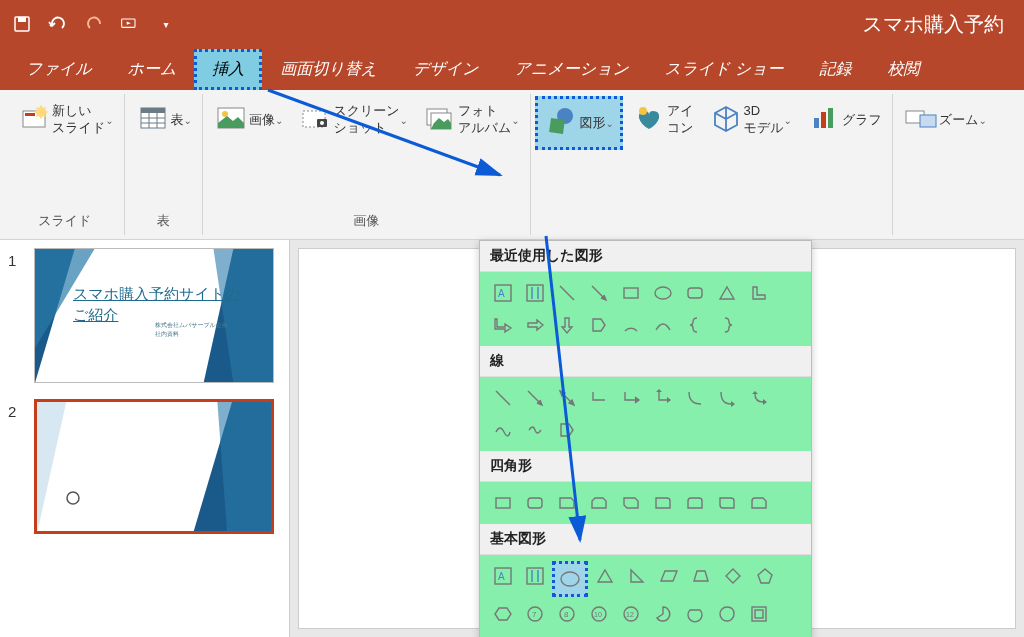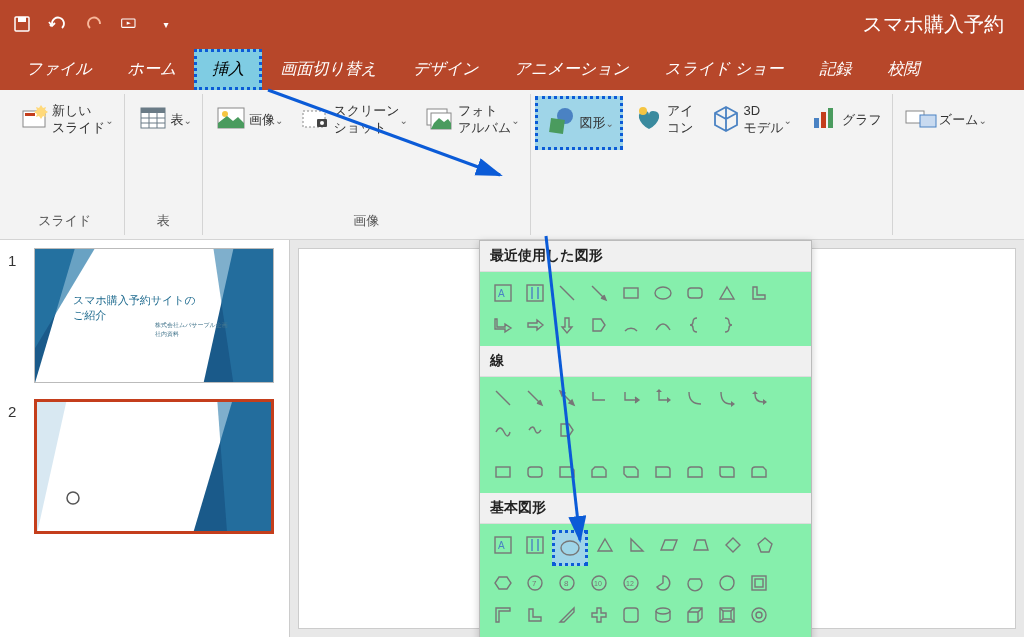--- a/index.html
+++ b/index.html
@@ -25,21 +25,21 @@
   .ribbon-btn.highlighted { background: #9fd5e8; border: 3px dotted #0b5bd7; }
   .ribbon-btn .dropdown-arrow { font-size: 10px; color: #666; }
   
   .workspace { display: flex; height: calc(637px - 48px - 42px - 150px); background: #e8e8e8; }
   .thumbnail-pane { width: 290px; background: #fff; border-right: 1px solid #ccc; padding: 8px; overflow: hidden; }
   .thumb-row { display: flex; gap: 8px; margin-bottom: 16px; }
   .thumb-num { font-size: 15px; color: #333; padding-top: 4px; width: 18px;}
   .thumb { width: 240px; height: 135px; border: 1px solid #bbb; background: #fff; position: relative; overflow: hidden; }
   .thumb.selected { border: 3px solid #c43e1c; }
   .thumb-bg { position: absolute; inset:0; }
-  .thumb-title { position: absolute; left: 38px; top: 44px; font-size: 11px; color: #1f6b8f; line-height:1.4; }
+  .thumb-title { position: absolute; left: 38px; top: 34px; font-size: 15px; color: #1f6b8f; line-height:1.4;text-decoration:underline; }
   .thumb-sub { position: absolute; left: 120px; top: 72px; font-size: 6px; color: #4a7a90; }
   .slide-area { flex: 1; background: #fff; border: 1px solid #ccc; margin: 8px; }
   
   .shapes-popup { position: absolute; left: 479px; top: 240px; width: 333px; background: #86efac; border: 1px solid #bbb; box-shadow: 0 2px 8px rgba(0,0,0,.2); }
   .shapes-section-label { background: #f0f0f0; padding: 6px 10px; font-size: 14px; color: #222; font-weight: bold; border-bottom: 1px solid #ddd; }
   .shapes-grid { display: flex; flex-wrap: wrap; padding: 6px 8px; gap: 2px; }
   .shape-cell { width: 30px; height: 30px; display: flex; align-items: center; justify-content: center; cursor: pointer; }
   .shape-cell.highlighted { background: #9fd5e8; border: 3px dotted #0b5bd7; width:36px; height:36px; }
   .shape-svg { stroke: #777; fill: none; stroke-width: 1.4; }
   
@@ -424,20 +424,21 @@
           <path d="M4 10 Q8 4 10 10 Q12 16 16 10"></path>
         </svg>
       </div>
     <div class="shape-cell">
         <svg class="shape-svg" width="20" height="20">
           <path d="M4 4 L12 4 L16 10 L12 16 L4 16 Z"></path>
         </svg>
       </div>
   </div>
 
+  <div class="shapes-section-label">四角形</div>
   <div class="shapes-grid">
     <div class="shape-cell">
         <svg class="shape-svg" width="20" height="20">
           <rect x="3" y="5" width="14" height="10"></rect>
         </svg>
       </div>
     <div class="shape-cell">
         <svg class="shape-svg" width="20" height="20">
           <rect x="3" y="5" width="14" height="10" rx="3"></rect>
         </svg>

